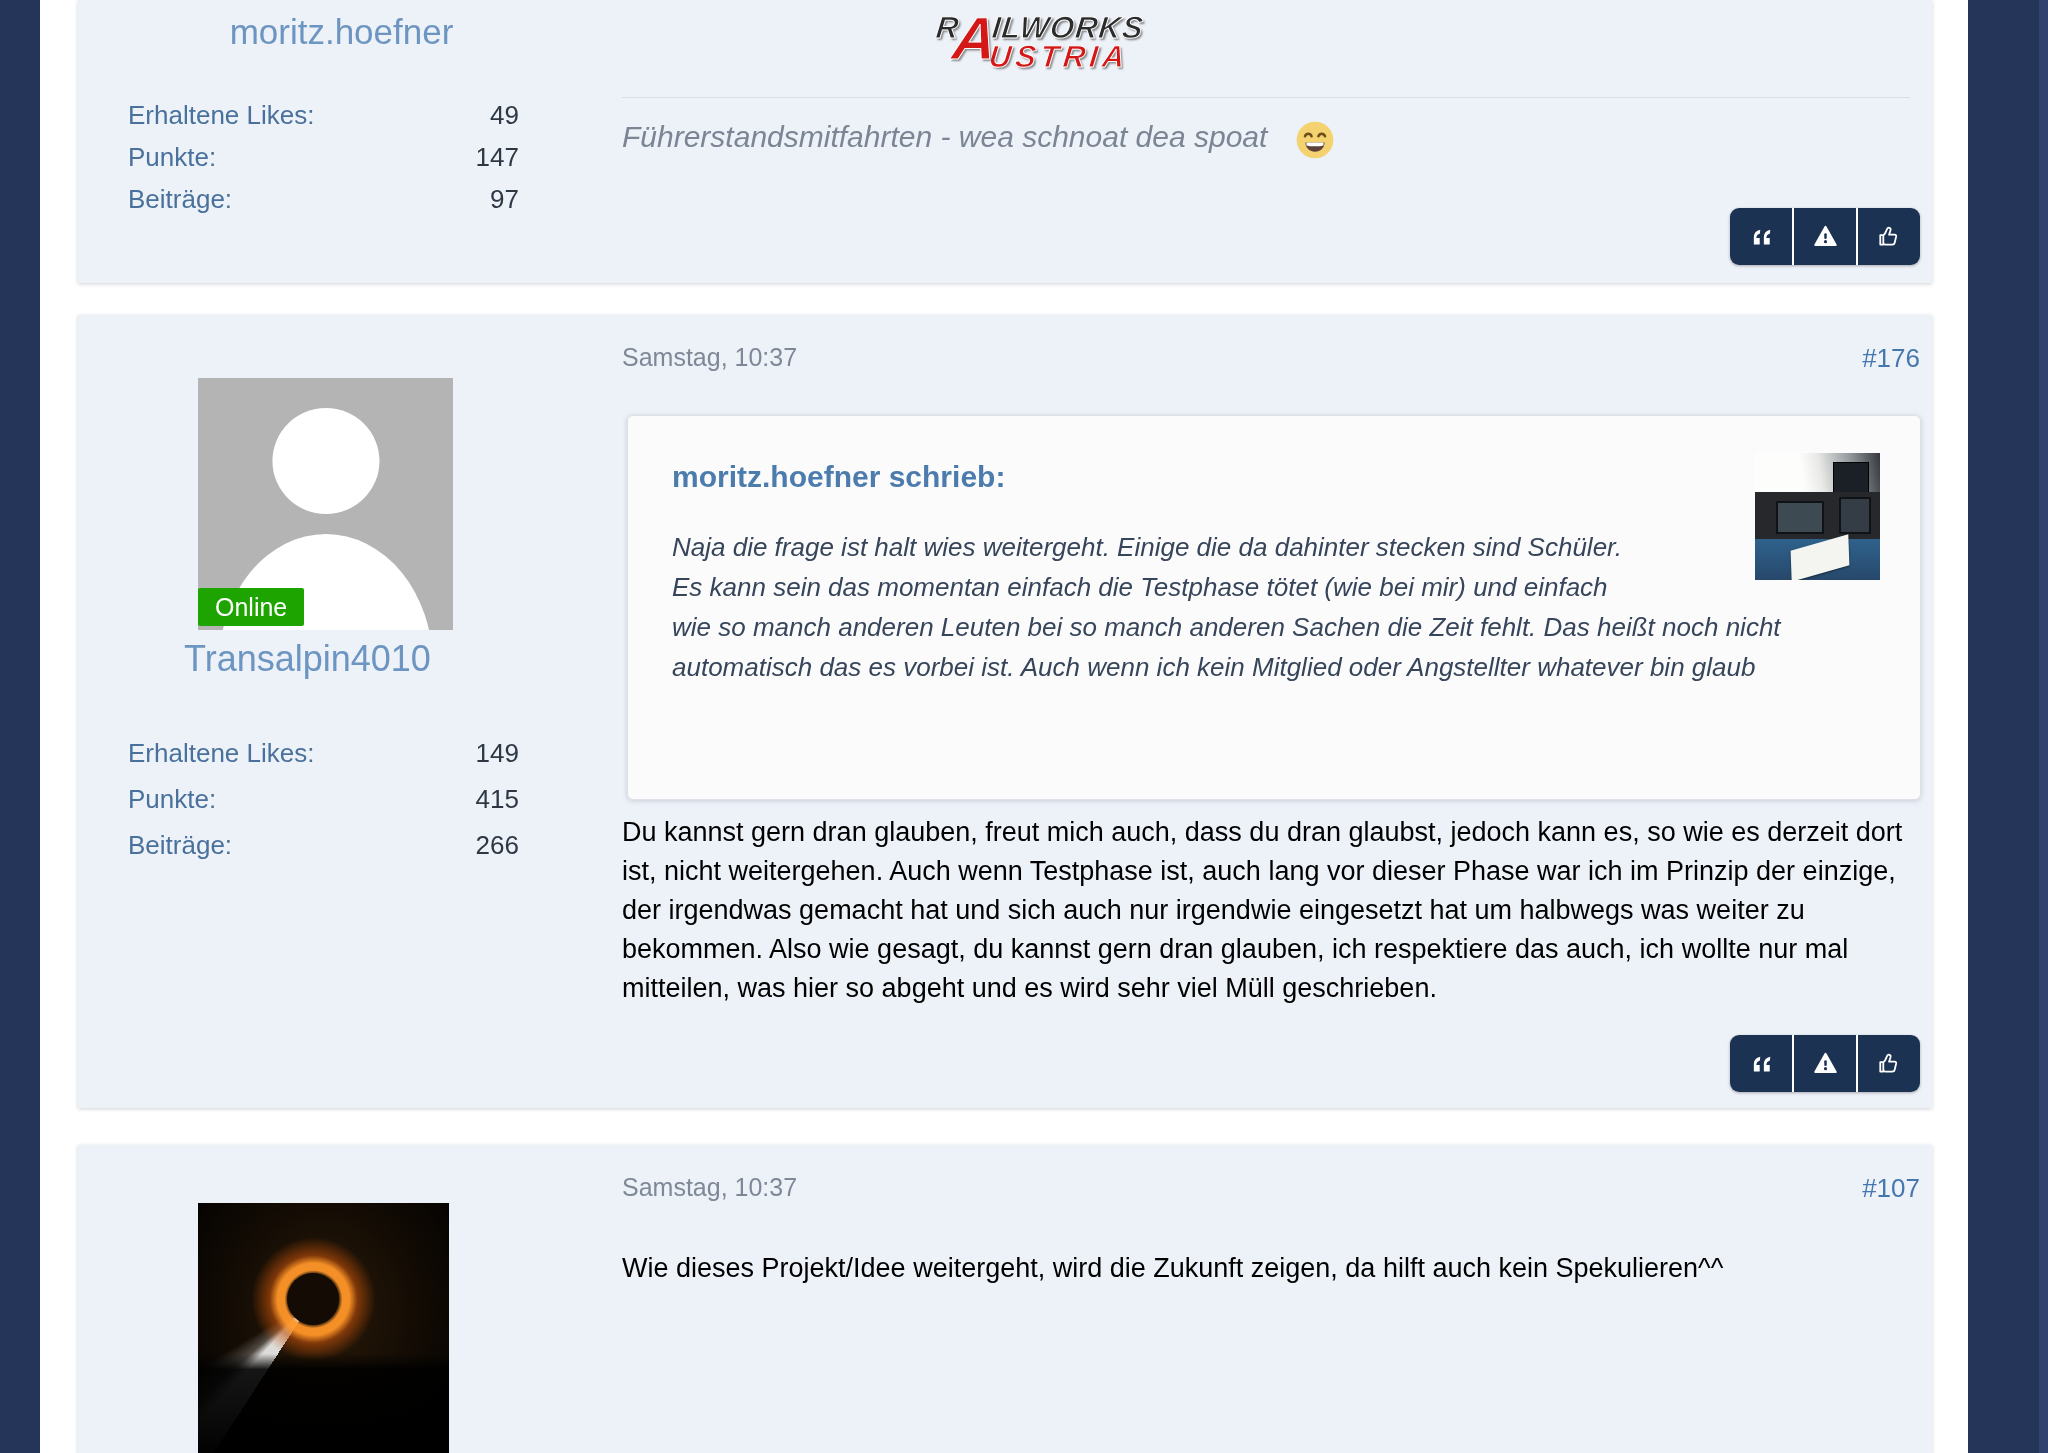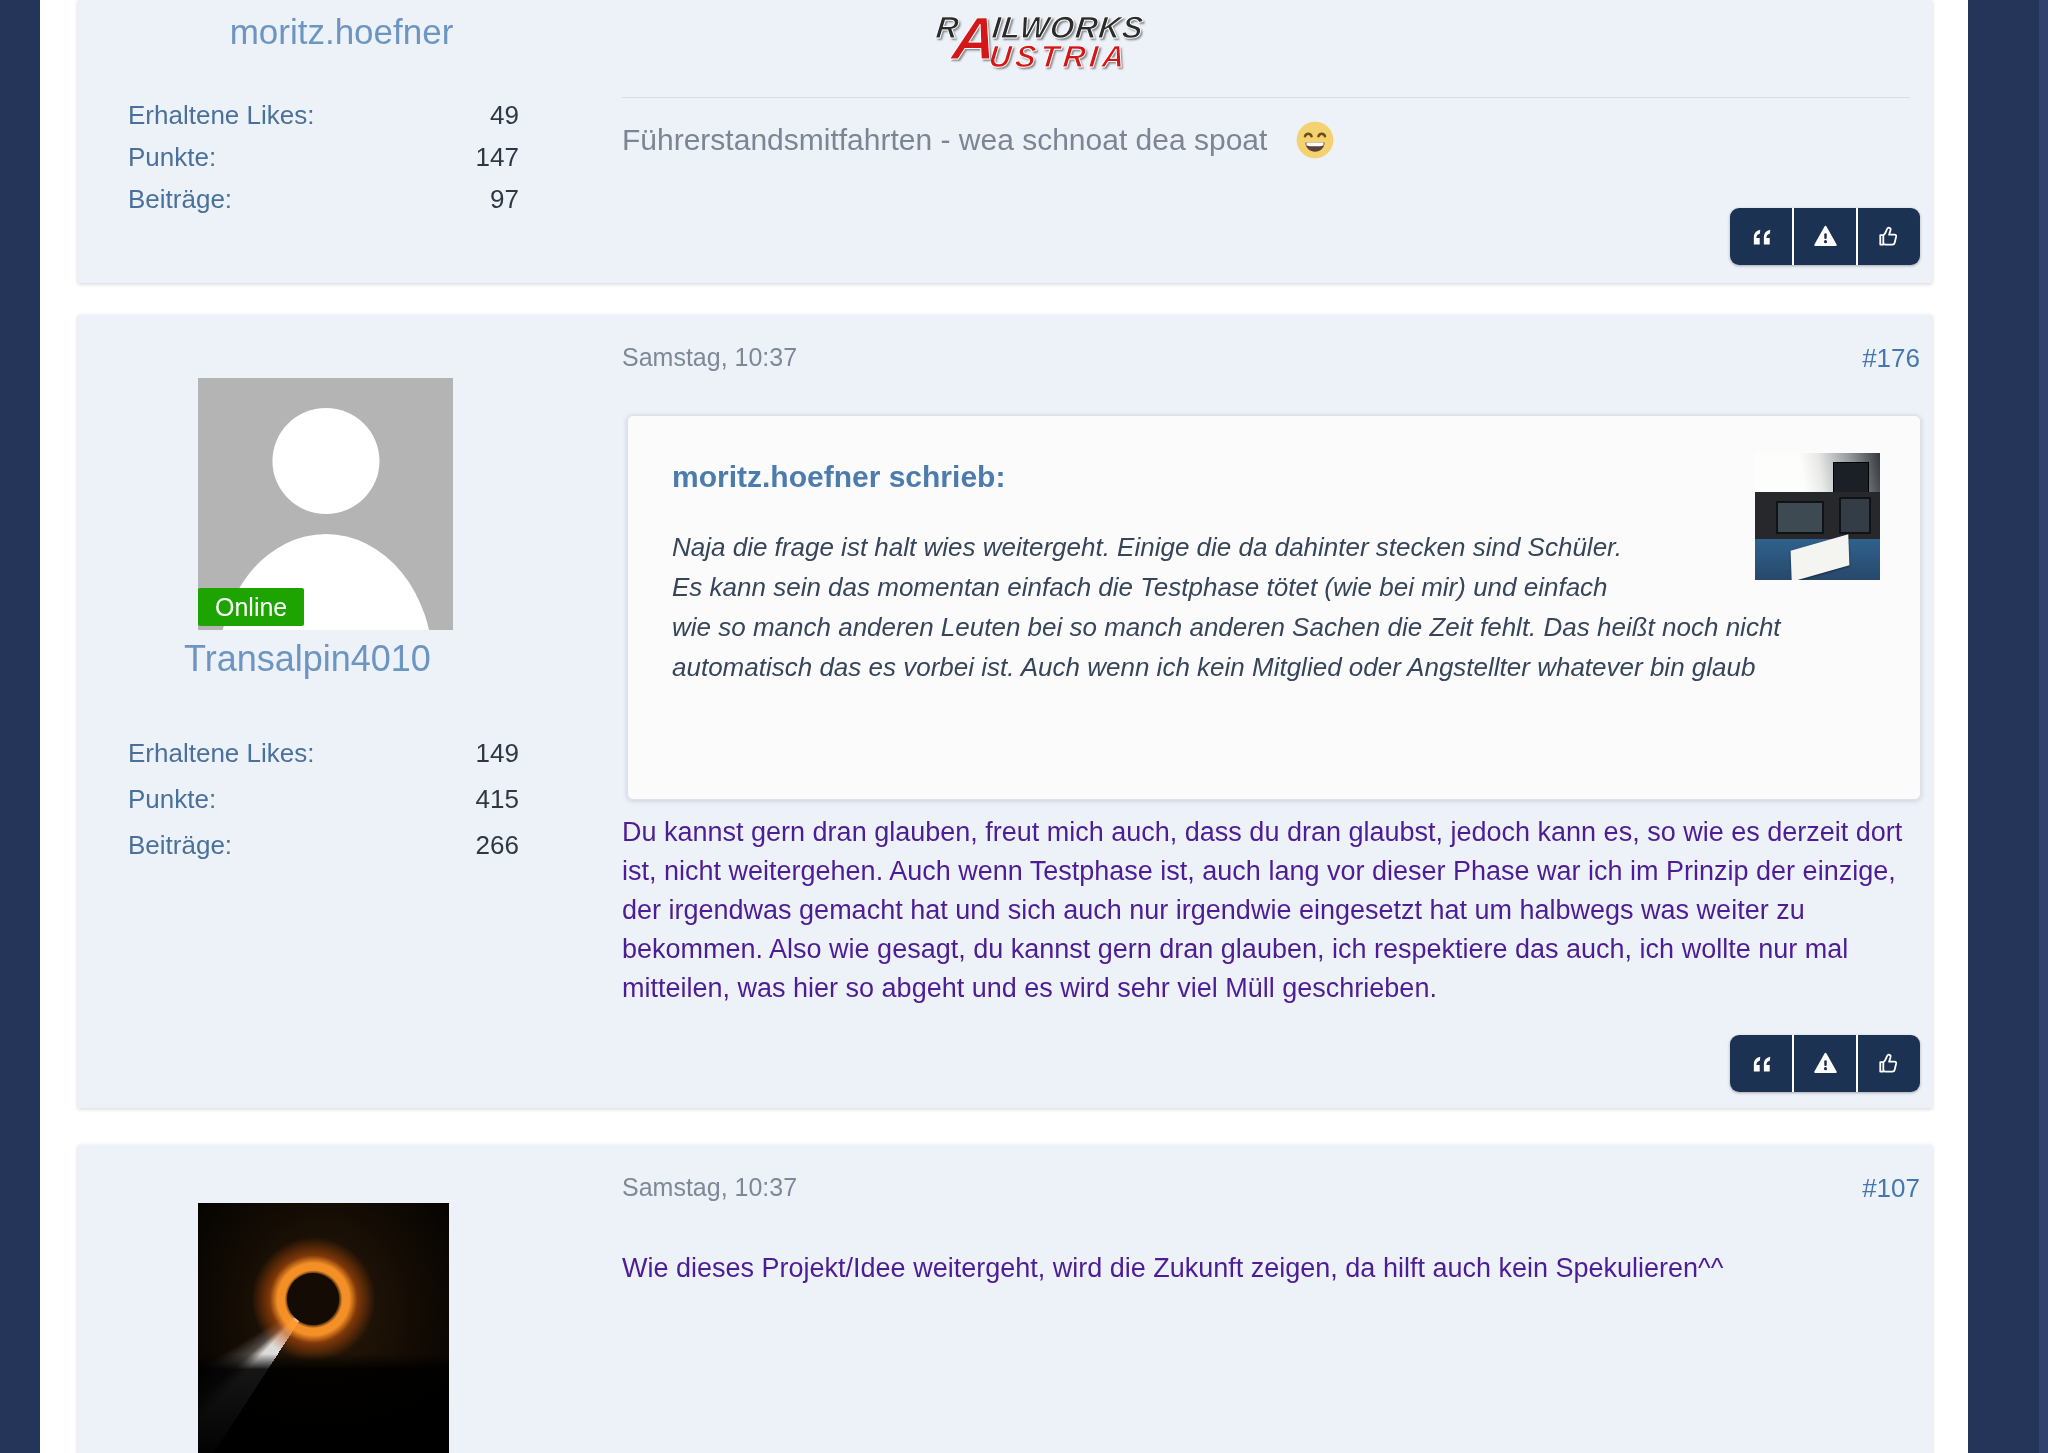--- a/index.html
+++ b/index.html
@@ -74,22 +74,22 @@
     font-weight:bold;font-style:italic;transform:skewX(-6deg);}
   .logo span{position:absolute;white-space:nowrap;
     -webkit-text-stroke:1px #ffffff;text-shadow:2px 2px 2px rgba(50,50,50,.55);}
   .lg-r{left:0;top:4px;font-size:31px;color:#2b2b2b;}
   .lg-a{left:18px;top:-2px;font-size:60px;color:#d41818;z-index:2;}
   .lg-top{left:56px;top:4px;font-size:31px;letter-spacing:1px;color:#2b2b2b;}
   .lg-bot{left:56px;top:33px;font-size:31px;letter-spacing:4px;color:#d41818;}
 
   .divider{position:absolute;left:0;top:97px;width:1288px;height:1px;background:#D8DDE7;}
 
-  .title-line{position:absolute;left:0;top:120px;margin:0;display:flex;align-items:center;gap:28px;
-    color:#7B8594;font-size:30px;}
+  .title-line{position:absolute;left:0;top:120px;margin:0;display:flex;align-items:flex-start;gap:28px;
+    color:#7B8594;font-size:30px;font-style:italic;}
   .emoji{width:40px;height:40px;flex:0 0 auto;}
 
   
   .actions{position:absolute;right:12px;display:flex;gap:2px;background:#fff;
     border-radius:9px;overflow:hidden;box-shadow:0 1px 3px rgba(0,0,0,.3);}
   .a1{top:208px;}
   .a2{top:720px;}
   .actions button{width:62px;height:57px;background:#1C3252;border:none;margin:0;padding:0;
     display:flex;align-items:center;justify-content:center;cursor:pointer;}
   .actions svg{width:27px;height:27px;}
@@ -107,21 +107,21 @@
   .q-thumb .t-box{position:absolute;right:9%;top:7%;width:27%;height:27%;background:#1b2026;border:1px solid #000;}
   .q-thumb .t-mid{position:absolute;left:0;top:31%;right:0;height:37%;background:#26282b;}
   .q-thumb .t-screen1{position:absolute;left:17%;top:38%;width:35%;height:23%;background:#3d4a52;border:2px solid #101316;}
   .q-thumb .t-screen2{position:absolute;right:7%;top:35%;width:23%;height:26%;background:#343d46;border:2px solid #101316;}
   .q-thumb .t-desk{position:absolute;left:0;bottom:0;right:0;height:32%;
     background:linear-gradient(#2f628c,#27486b);}
   .q-thumb .t-paper{position:absolute;left:28%;bottom:5%;width:48%;height:24%;background:#f4f4f1;
     transform:rotate(-16deg) skewX(-14deg);box-shadow:0 1px 2px rgba(0,0,0,.5);}
 
   
-  .body-text{position:absolute;left:544px;margin:0;color:#4c1d95;font-size:27px;line-height:39px;}
+  .body-text{position:absolute;left:544px;margin:0;color:#000000;font-size:27px;line-height:39px;}
   .b2{top:498px;width:1312px;}
   .b3{top:104px;width:1312px;}
 </style>
 </head>
 <body>
 
 <div class="band left"></div>
 <div class="band right"></div>
 <div class="scrolltrack"></div>
 

